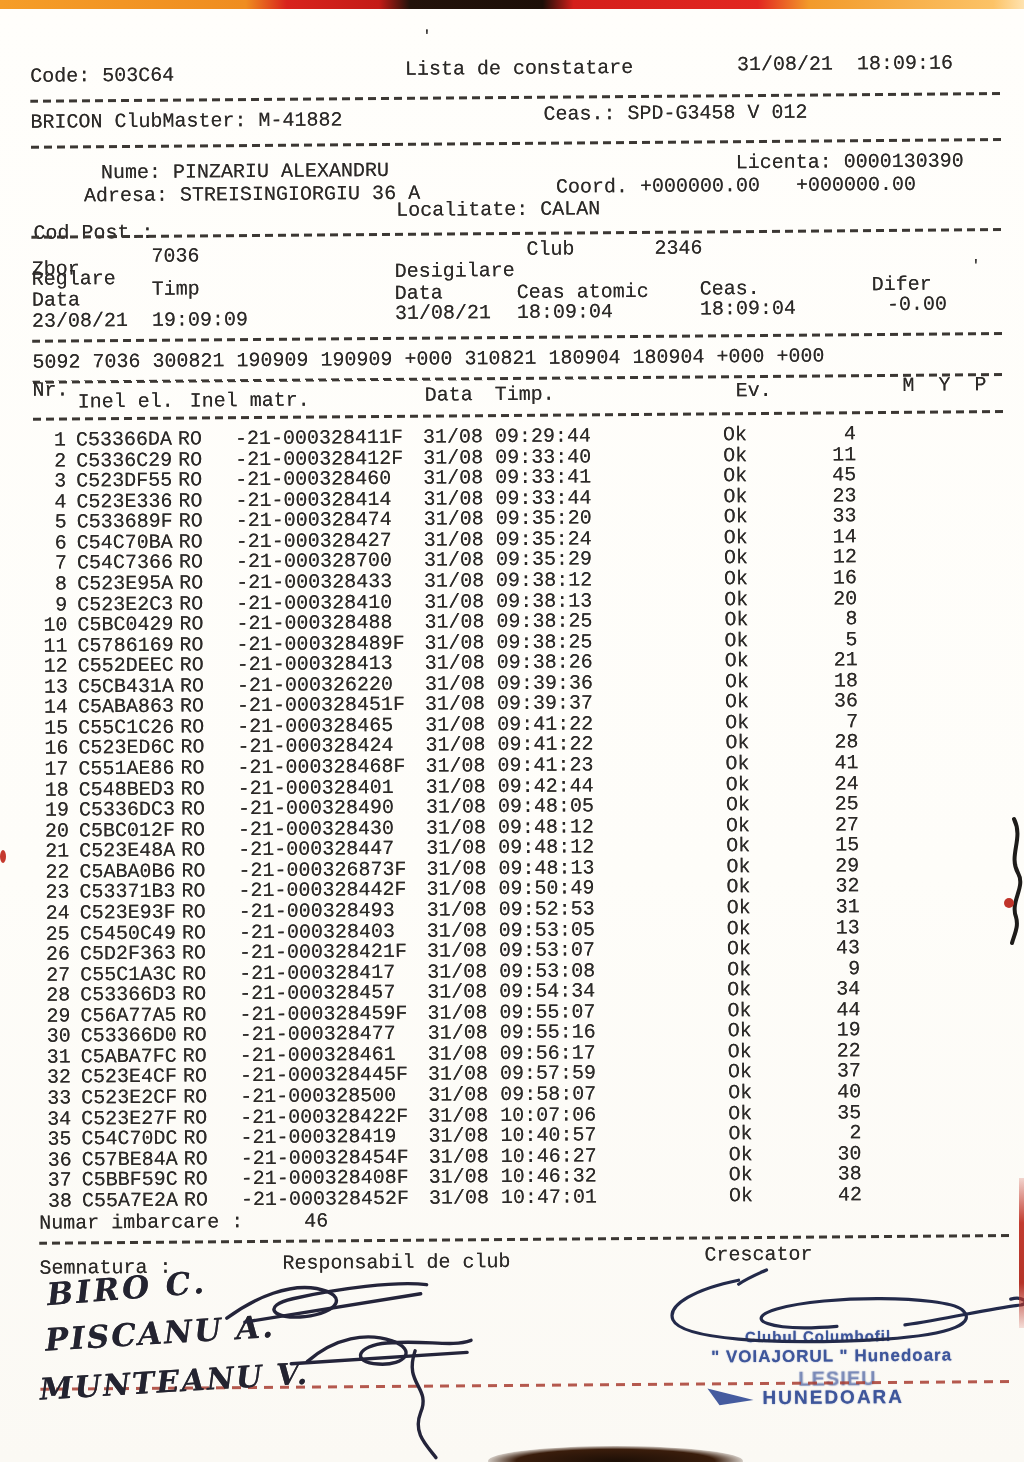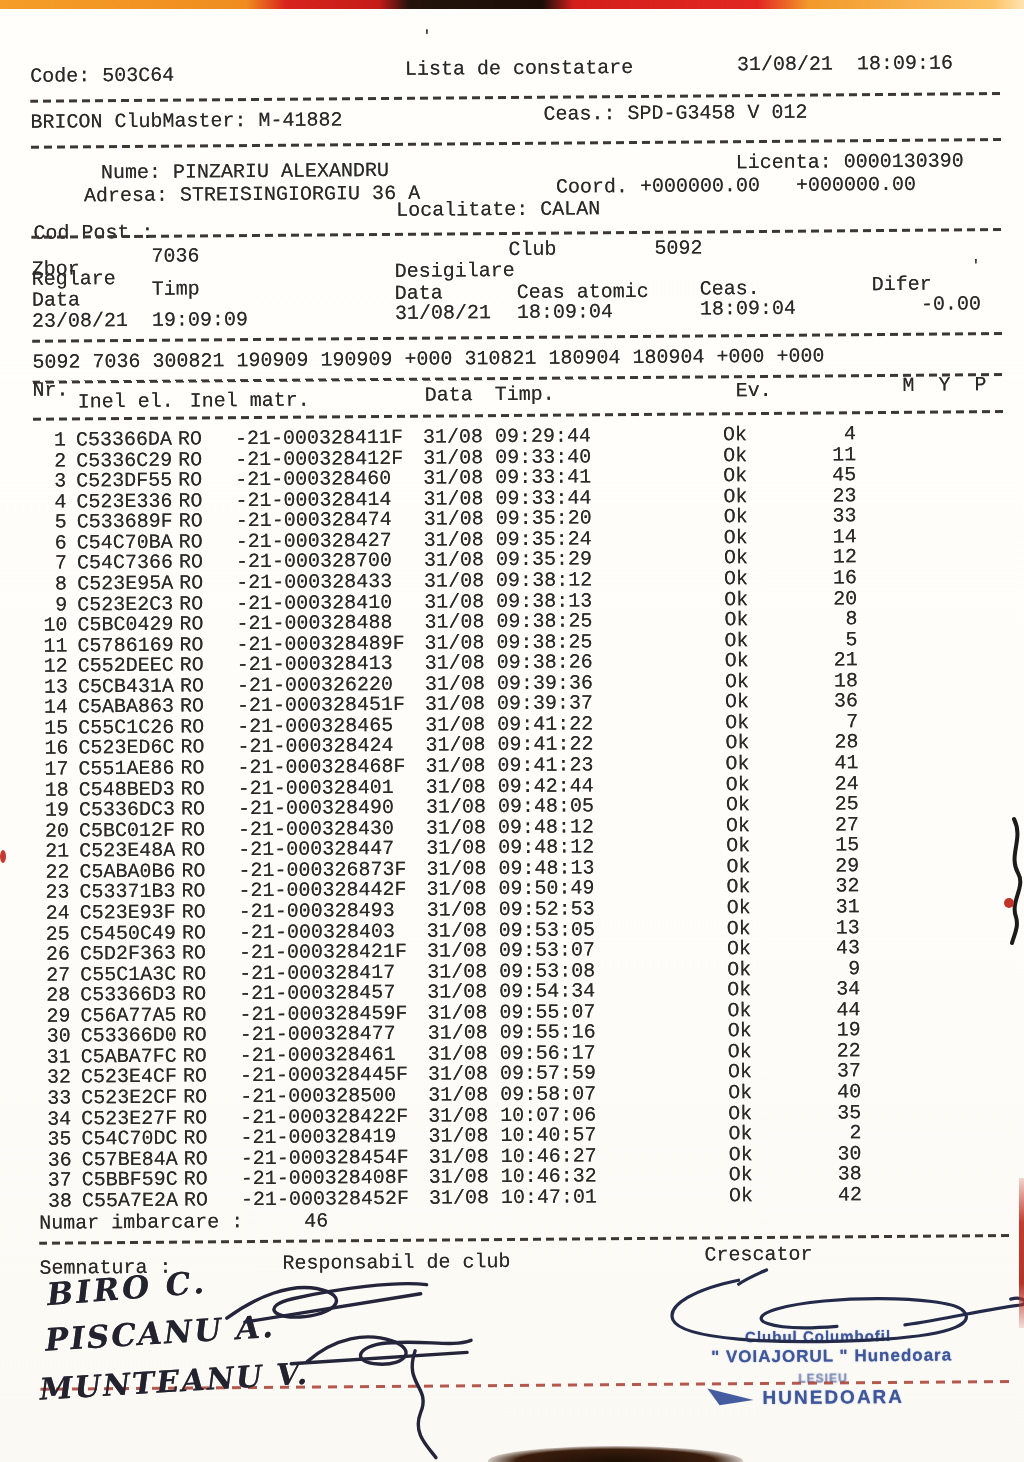--- a/index.html
+++ b/index.html
@@ -61,39 +61,39 @@
   <span class="abs" style="left:105px;top:163px">Nume: PINZARIU ALEXANDRU</span>
   <span class="abs" style="left:740px;top:158px">Licenta: 0000130390</span>
   <span class="abs" style="left:88px;top:186px">Adresa: STREISINGIORGIU 36 A</span>
   <span class="abs" style="left:560px;top:181px">Coord. +000000.00   +000000.00</span>
   <span class="abs" style="left:37px;top:223px">Cod Post.:</span>
   <span class="abs" style="left:400px;top:203px">Localitate: CALAN</span>
   <div class="dash" style="top:236px"></div>
 
   <span class="abs" style="left:35px;top:259px">Zbor</span>
   <span class="abs" style="left:155px;top:247px">7036</span>
-  <span class="abs" style="left:512px;top:243px">Club</span>
-  <span class="abs" style="left:658px;top:243px">5092</span>
+  <span class="abs" style="left:530px;top:243px">Club</span>
+  <span class="abs" style="left:658px;top:243px">2346</span>
   <span class="abs" style="left:35px;top:269px">Reglare</span>
   <span class="abs" style="left:398px;top:264px">Desigilare</span>
   <span class="abs" style="left:975px;top:262px;font-size:14px">'</span>
 
   <span class="abs" style="left:35px;top:290px">Data</span>
   <span class="abs" style="left:155px;top:280px">Timp</span>
   <span class="abs" style="left:398px;top:286px">Data</span>
   <span class="abs" style="left:520px;top:286px">Ceas atomic</span>
   <span class="abs" style="left:703px;top:284px">Ceas.</span>
   <span class="abs" style="left:875px;top:281px">Difer</span>
 
   <span class="abs" style="left:35px;top:311px">23/08/21</span>
   <span class="abs" style="left:155px;top:311px">19:09:09</span>
   <span class="abs" style="left:398px;top:306px">31/08/21</span>
   <span class="abs" style="left:520px;top:306px">18:09:04</span>
   <span class="abs" style="left:703px;top:304px">18:09:04</span>
-  <span class="abs" style="left:924px;top:301px">-0.00</span>
+  <span class="abs" style="left:890px;top:301px">-0.00</span>
   <div class="dash" style="top:340px"></div>
 
   <span class="abs" style="left:35px;top:352px">5092 7036 300821 190909 190909 +000 310821 180904 180904 +000 +000</span>
   <div class="dash" style="top:381px"></div>
 
   <span class="abs" style="left:35px;top:380px">Nr.</span>
   <span class="abs" style="left:80px;top:392px">Inel el.</span>
   <span class="abs" style="left:192px;top:392px">Inel matr.</span>
   <span class="abs" style="left:427px;top:388px">Data</span>
   <span class="abs" style="left:497px;top:388px">Timp.</span>
@@ -487,21 +487,21 @@
   <span class="abs" style="left:35px;top:1213px">Numar imbarcare :</span>
   <span class="abs" style="left:300px;top:1213px">46</span>
   <div class="dash" style="top:1242px"></div>
 
   <span class="abs" style="left:35px;top:1258px">Semnatura :</span>
   <span class="abs" style="left:278px;top:1255px">Responsabil de club</span>
   <span class="abs" style="left:700px;top:1250px">Crescator</span>
 
   <span class="stamp" style="left:740px;top:1332px;font-size:15px">Clubul Columbofil</span>
   <span class="stamp" style="left:706px;top:1352px;font-size:17px">" VOIAJORUL " Hunedoara</span>
-  <span class="stamp" style="left:793px;top:1374px;font-size:12px;opacity:.6;filter:blur(.4px)">LESIEU</span>
+  <span class="stamp" style="left:793px;top:1374px;font-size:20px;opacity:.6;filter:blur(.4px)">LESIEU</span>
   <span class="stamp" style="left:757px;top:1393px;font-size:19px;letter-spacing:2px">HUNEDOARA</span>
 
   <div class="dash-red" style="top:1388px"></div>
 
   <span class="hand" style="left:42px;top:1278px;font-size:31px;transform:rotate(-4deg);letter-spacing:3px">BIRO C.</span>
   <span class="hand" style="left:40px;top:1323px;font-size:31px;transform:rotate(-3deg);letter-spacing:2px">PISCANU A.</span>
   <span class="hand" style="left:34px;top:1372px;font-size:30px;transform:rotate(-3deg);letter-spacing:2px">MUNTEANU V.</span>
 
   <svg style="left:0;top:1240px" width="1024" height="222" viewBox="0 0 1024 222">
     <g fill="none" stroke="#24243a" stroke-width="3.4" stroke-linecap="round">

